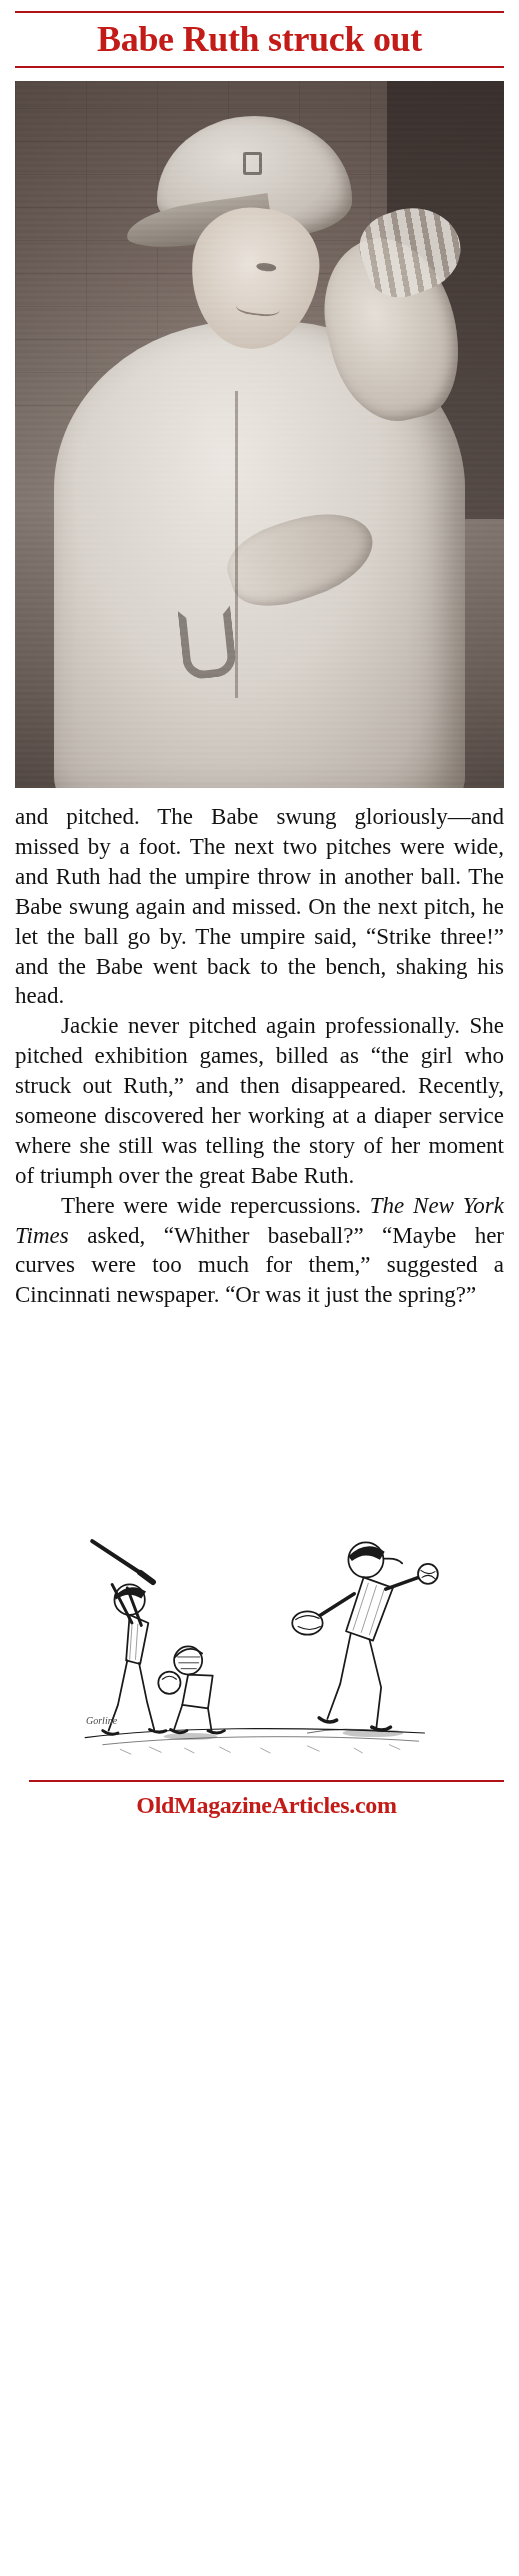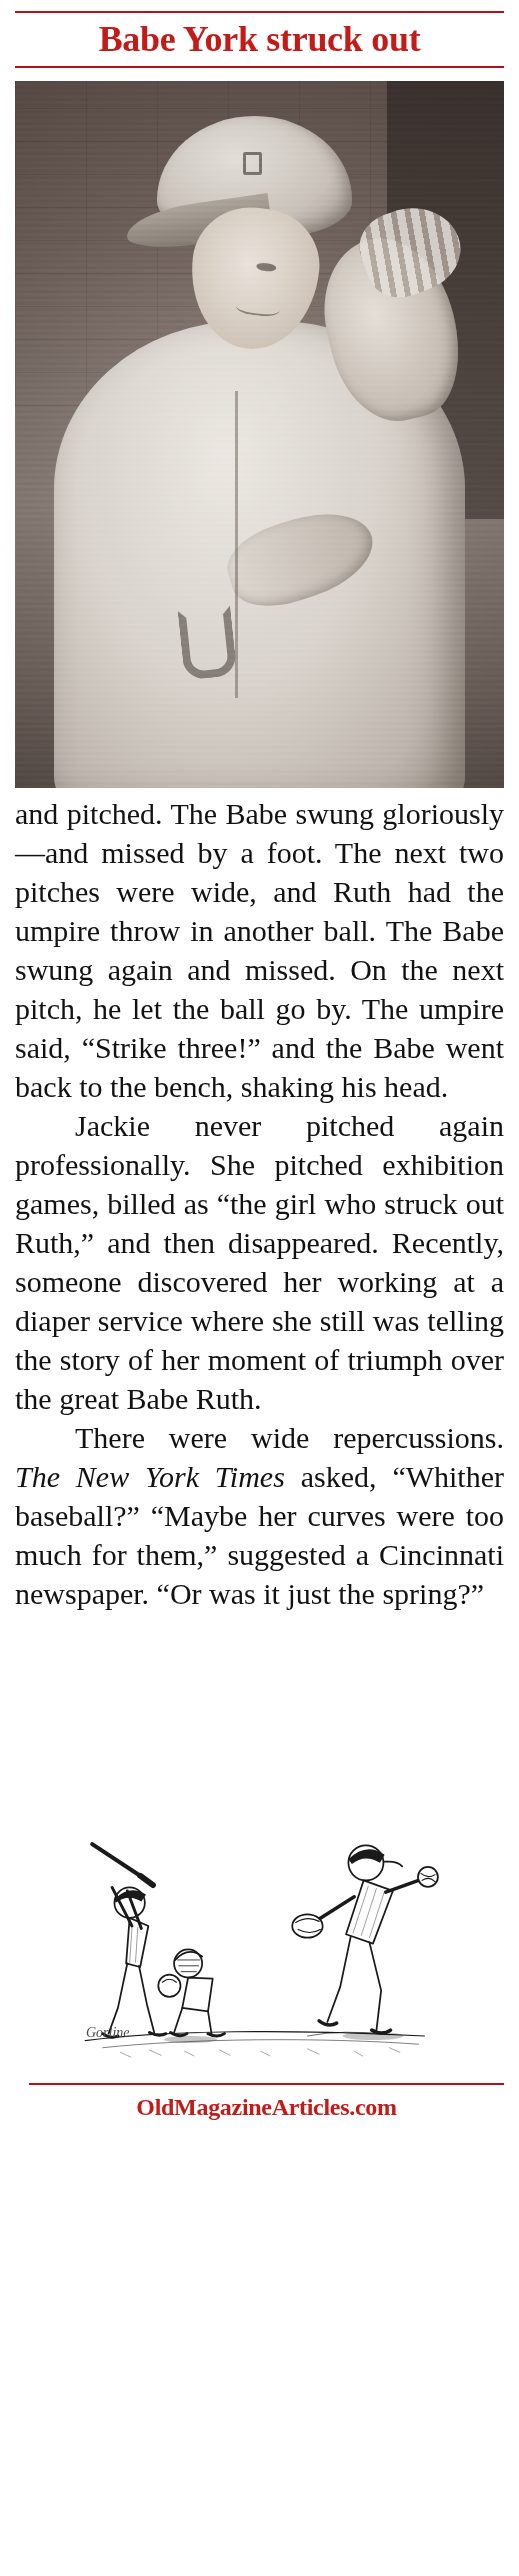--- a/index.html
+++ b/index.html
@@ -193,24 +193,24 @@
   .photo-grain {
     position: absolute;
     inset: 0;
     background-image:
       repeating-linear-gradient(0deg, rgba(255,255,255,0.035) 0 0.6px, rgba(0,0,0,0.035) 0.6px 1.2px);
     mix-blend-mode: overlay;
     opacity: 0.5;
   }
   
   .article {
-    margin: 6px 15px 0 15px;
+    margin: 14px 15px 0 15px;
     width: 489px;
     font-family: "Liberation Serif", serif;
-    font-size: 30px;
+    font-size: 23px;
     line-height: 1.30;
     color: #121212;
     text-align: justify;
     text-justify: inter-word;
     hyphens: manual;
   }
   .article p {
     margin: 0;
     text-indent: 0;
   }
@@ -227,24 +227,24 @@
     height: 275px;
     position: relative;
   }
   .cartoon {
     position: absolute;
     inset: 0;
   }
   .signature {
     position: absolute;
     left: 71px;
-    bottom: 22px;
+    bottom: 34px;
     font-family: "Liberation Serif", serif;
     font-style: italic;
-    font-size: 14px;
+    font-size: 10px;
     color: #4a4a4a;
   }
   
   .footer {
     margin: 20px 0 15px 0;
     text-align: center;
     padding-left: 14px;
   }
   .footer-rule {
     border-top: 2.3px solid #b01217;
@@ -257,21 +257,21 @@
     font-size: 24px;
     letter-spacing: -0.3px;
   }
 </style>
 </head>
 <body>
 
 <div class="page">
 
   <div class="headline-bar">
-    <h1 class="headline">Babe York struck out</h1>
+    <h1 class="headline">Babe Ruth struck out</h1>
   </div>
 
   <div class="photo-wrap">
     <div class="photo">
       <div class="bricks"></div>
       <div class="doorway"></div>
       <div class="uniform">
         <div class="chest-letter"></div>
         <div class="arm"></div>
       </div>

